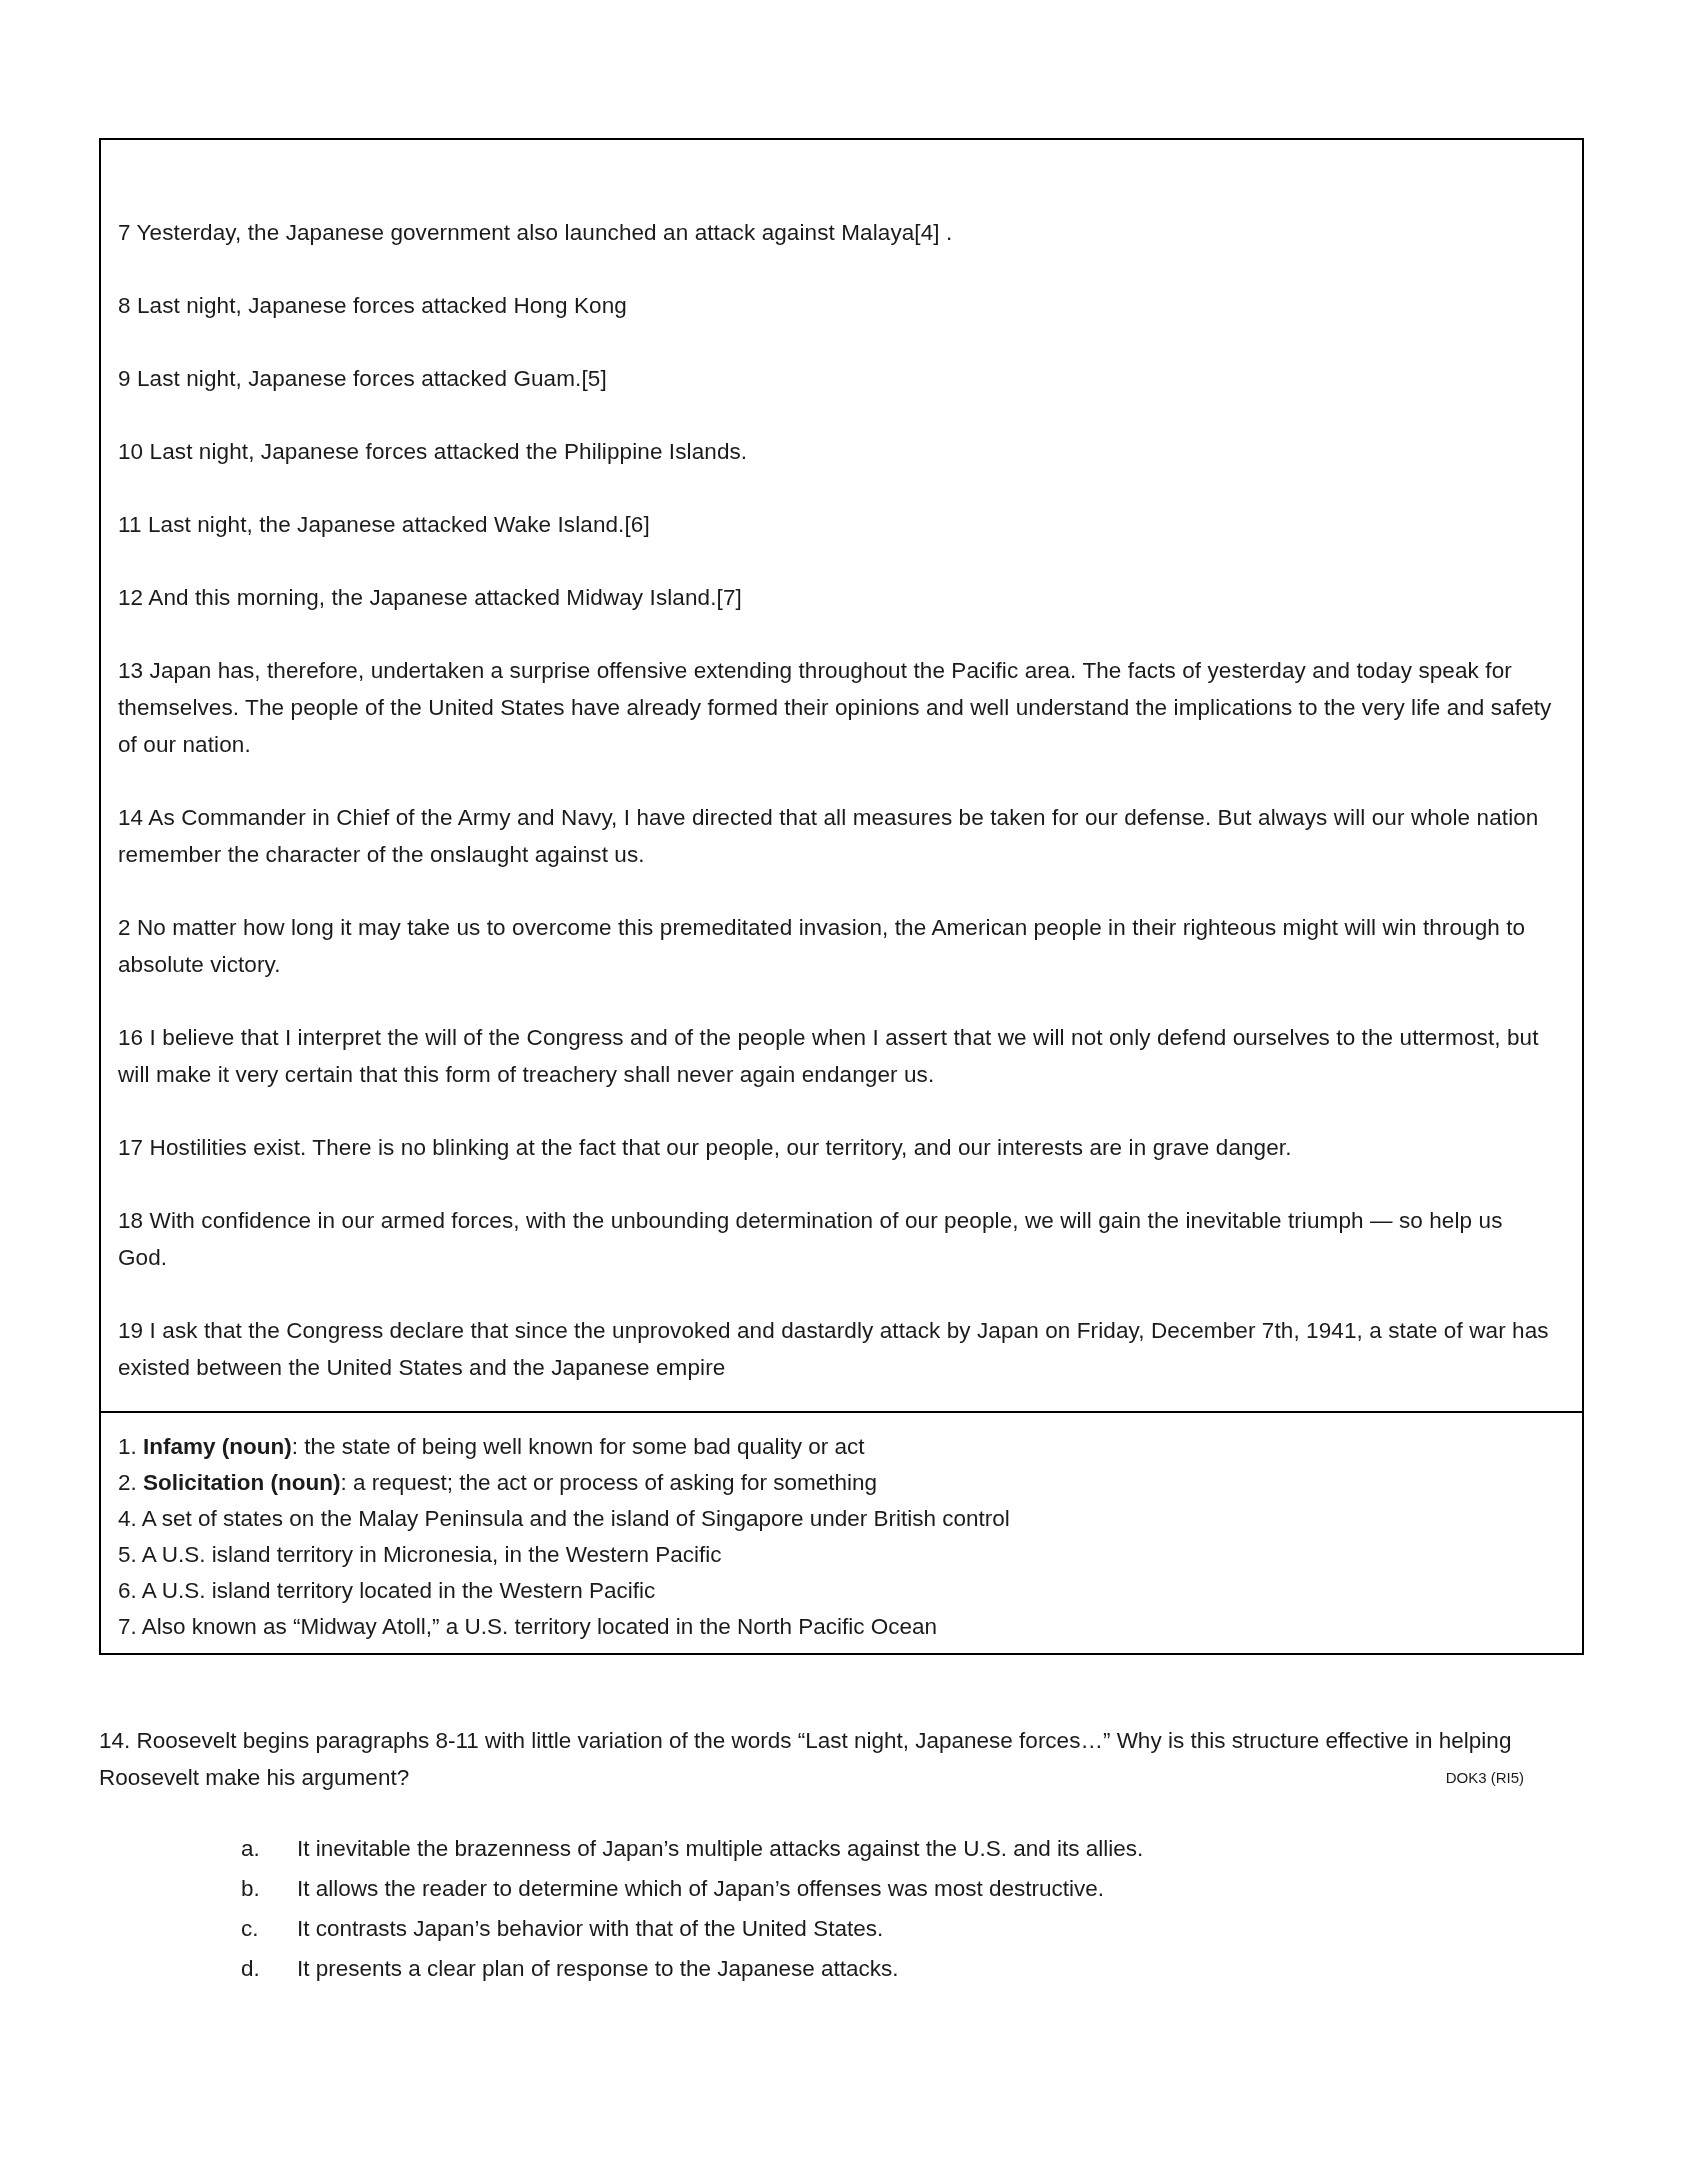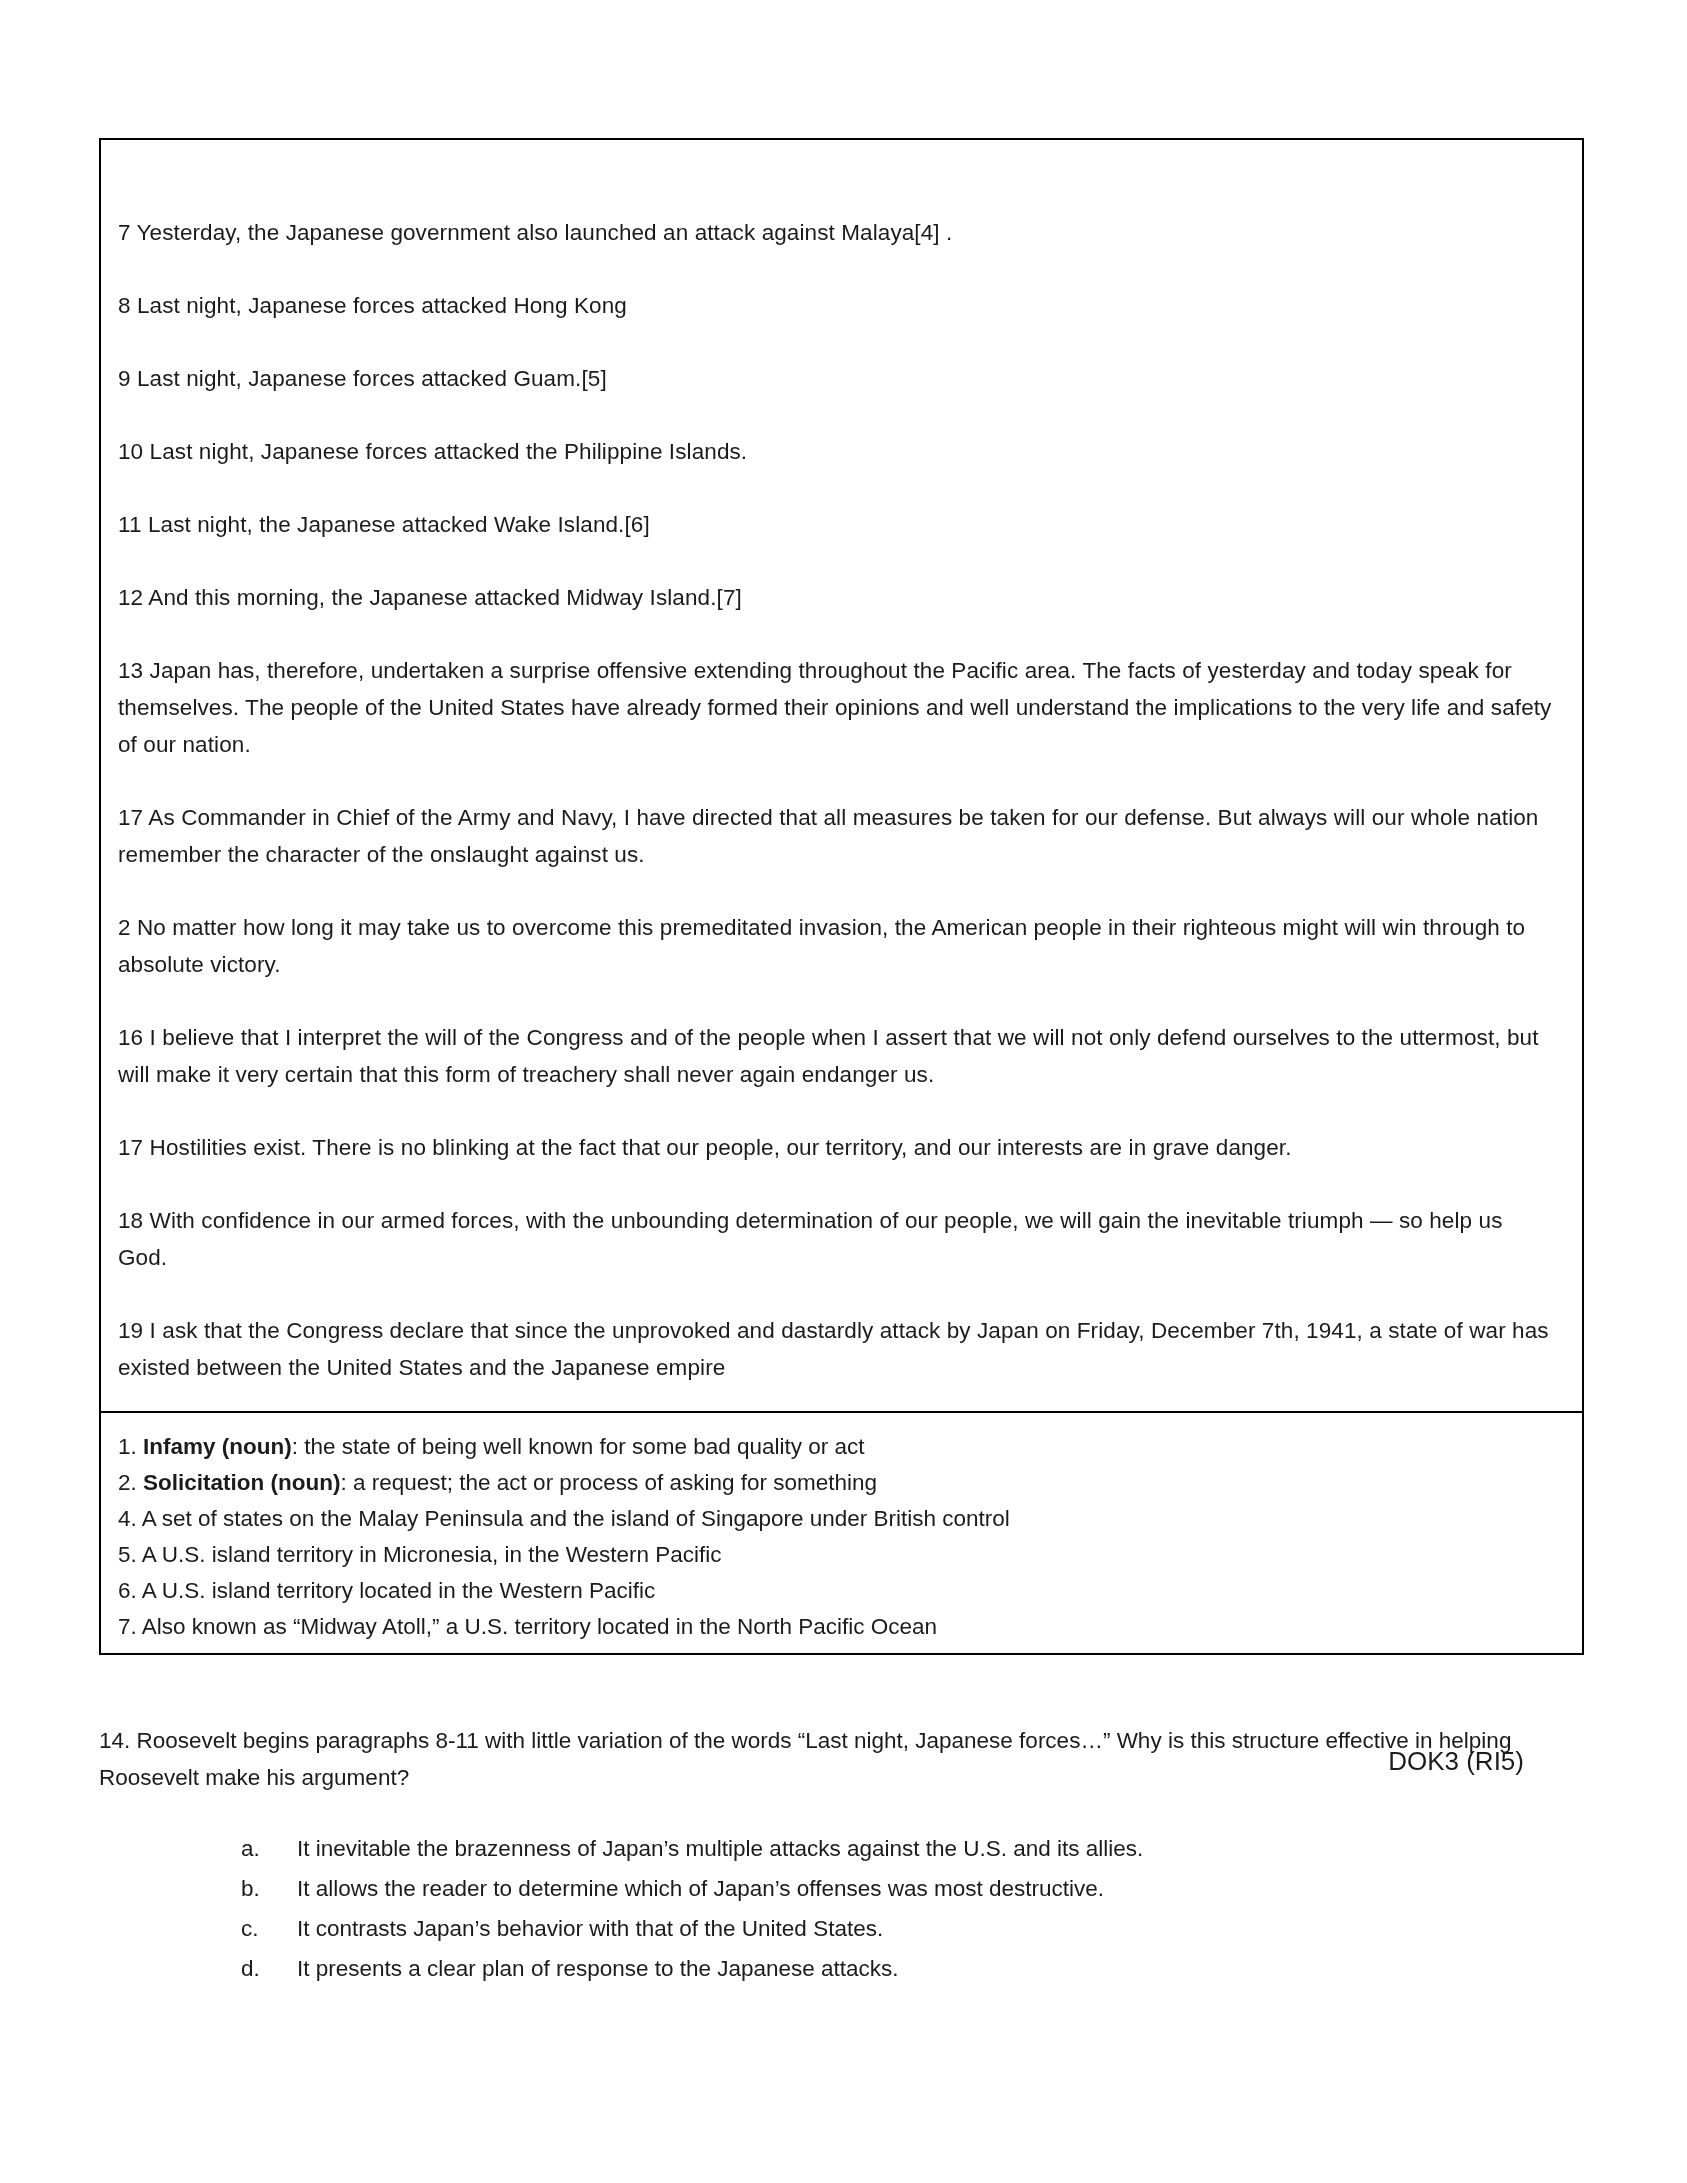--- a/index.html
+++ b/index.html
@@ -54,22 +54,22 @@
     font-size: 22.5px;
     line-height: 37px;
   }
   .question-text {
     display: block;
     max-width: 1429px;
   }
   .dok-label {
     position: absolute;
     right: 60px;
-    bottom: 16px;
-    font-size: 26px;
+    bottom: 0;
+    font-size: 15px;
     line-height: 37px;
     white-space: nowrap;
     text-align: right;
   }
   .options {
     margin-top: 33px;
     padding-left: 142px;
   }
   .option-row {
     display: flex;
@@ -92,21 +92,21 @@
   <div class="doc-box">
 
     <div class="speech-section">
       <p class="speech-para">7 Yesterday, the Japanese government also launched an attack against Malaya[4] .</p>
       <p class="speech-para">8 Last night, Japanese forces attacked Hong Kong</p>
       <p class="speech-para">9 Last night, Japanese forces attacked Guam.[5]</p>
       <p class="speech-para">10 Last night, Japanese forces attacked the Philippine Islands.</p>
       <p class="speech-para">11 Last night, the Japanese attacked Wake Island.[6]</p>
       <p class="speech-para">12 And this morning, the Japanese attacked Midway Island.[7]</p>
       <p class="speech-para">13 Japan has, therefore, undertaken a surprise offensive extending throughout the Pacific area. The facts of yesterday and today speak for themselves. The people of the United States have already formed their opinions and well understand the implications to the very life and safety of our nation.</p>
-      <p class="speech-para">17 As Commander in Chief of the Army and Navy, I have directed that all measures be taken for our defense. But always will our whole nation remember the character of the onslaught against us.</p>
+      <p class="speech-para">14 As Commander in Chief of the Army and Navy, I have directed that all measures be taken for our defense. But always will our whole nation remember the character of the onslaught against us.</p>
       <p class="speech-para">2 No matter how long it may take us to overcome this premeditated invasion, the American people in their righteous might will win through to absolute victory.</p>
       <p class="speech-para">16 I believe that I interpret the will of the Congress and of the people when I assert that we will not only defend ourselves to the uttermost, but will make it very certain that this form of treachery shall never again endanger us.</p>
       <p class="speech-para">17 Hostilities exist. There is no blinking at the fact that our people, our territory, and our interests are in grave danger.</p>
       <p class="speech-para">18 With confidence in our armed forces, with the unbounding determination of our people, we will gain the inevitable triumph — so help us God.</p>
       <p class="speech-para">19 I ask that the Congress declare that since the unprovoked and dastardly attack by Japan on Friday, December 7th, 1941, a state of war has existed between the United States and the Japanese empire</p>
     </div>
 
     <div class="footnotes-section">
       <div class="footnote-line">
         <span>1. </span><span class="footnote-term">Infamy (noun)</span><span>: the state of being well known for some bad quality or act</span>

